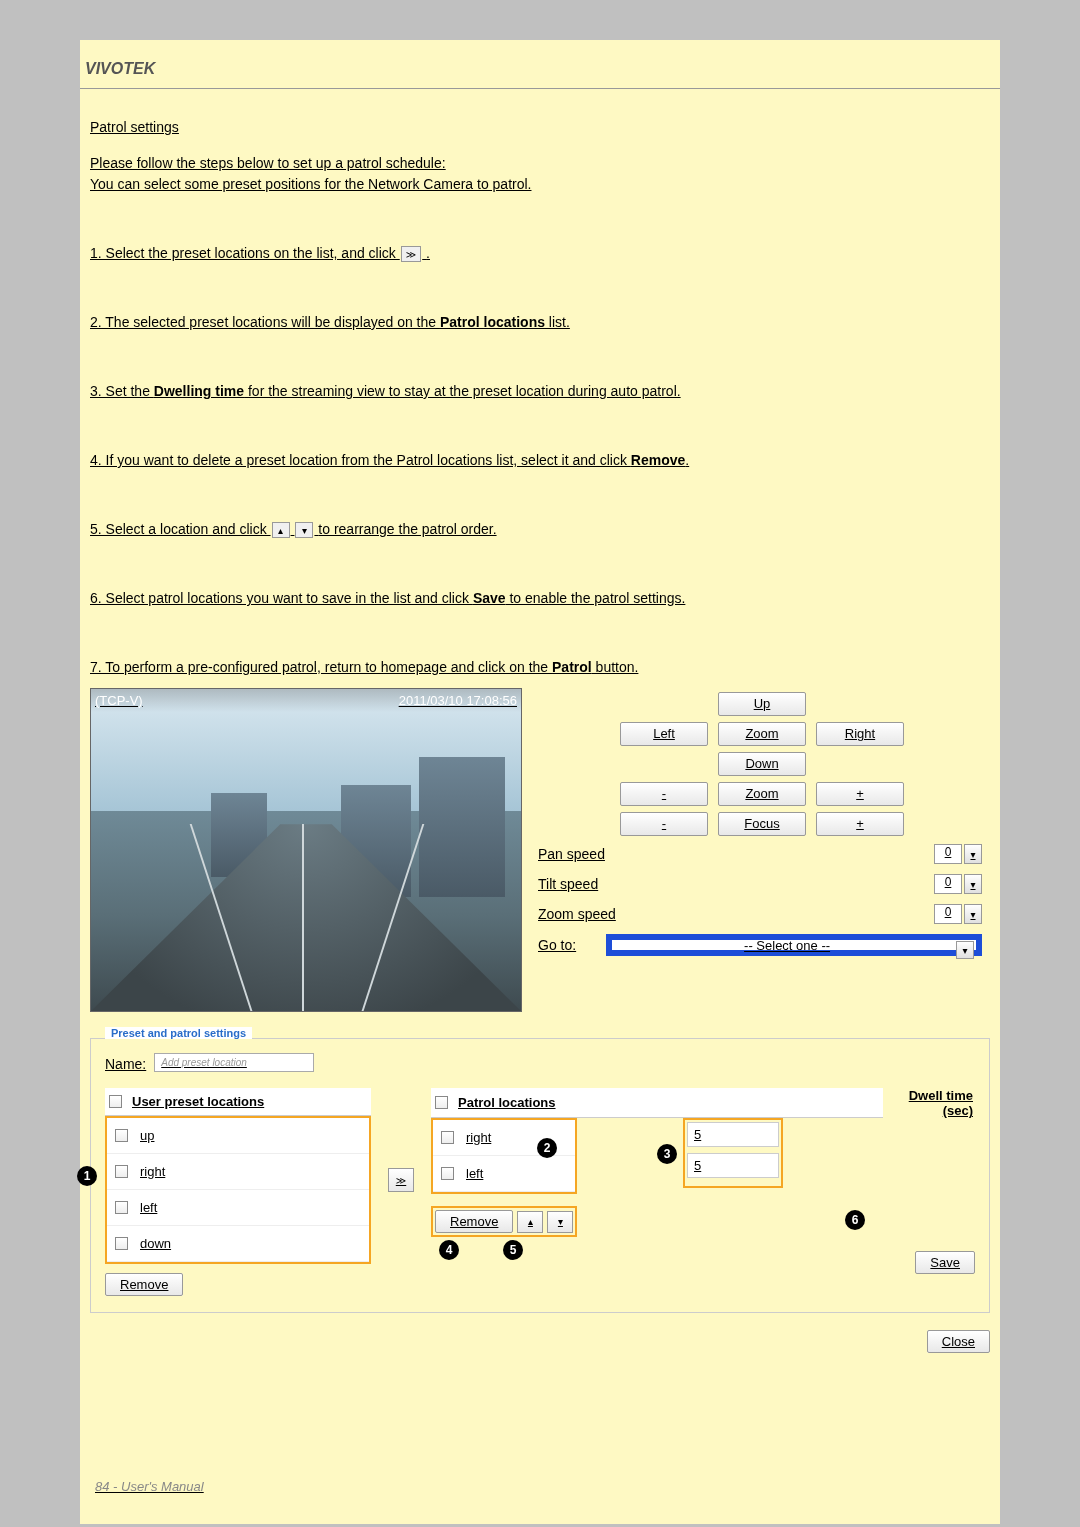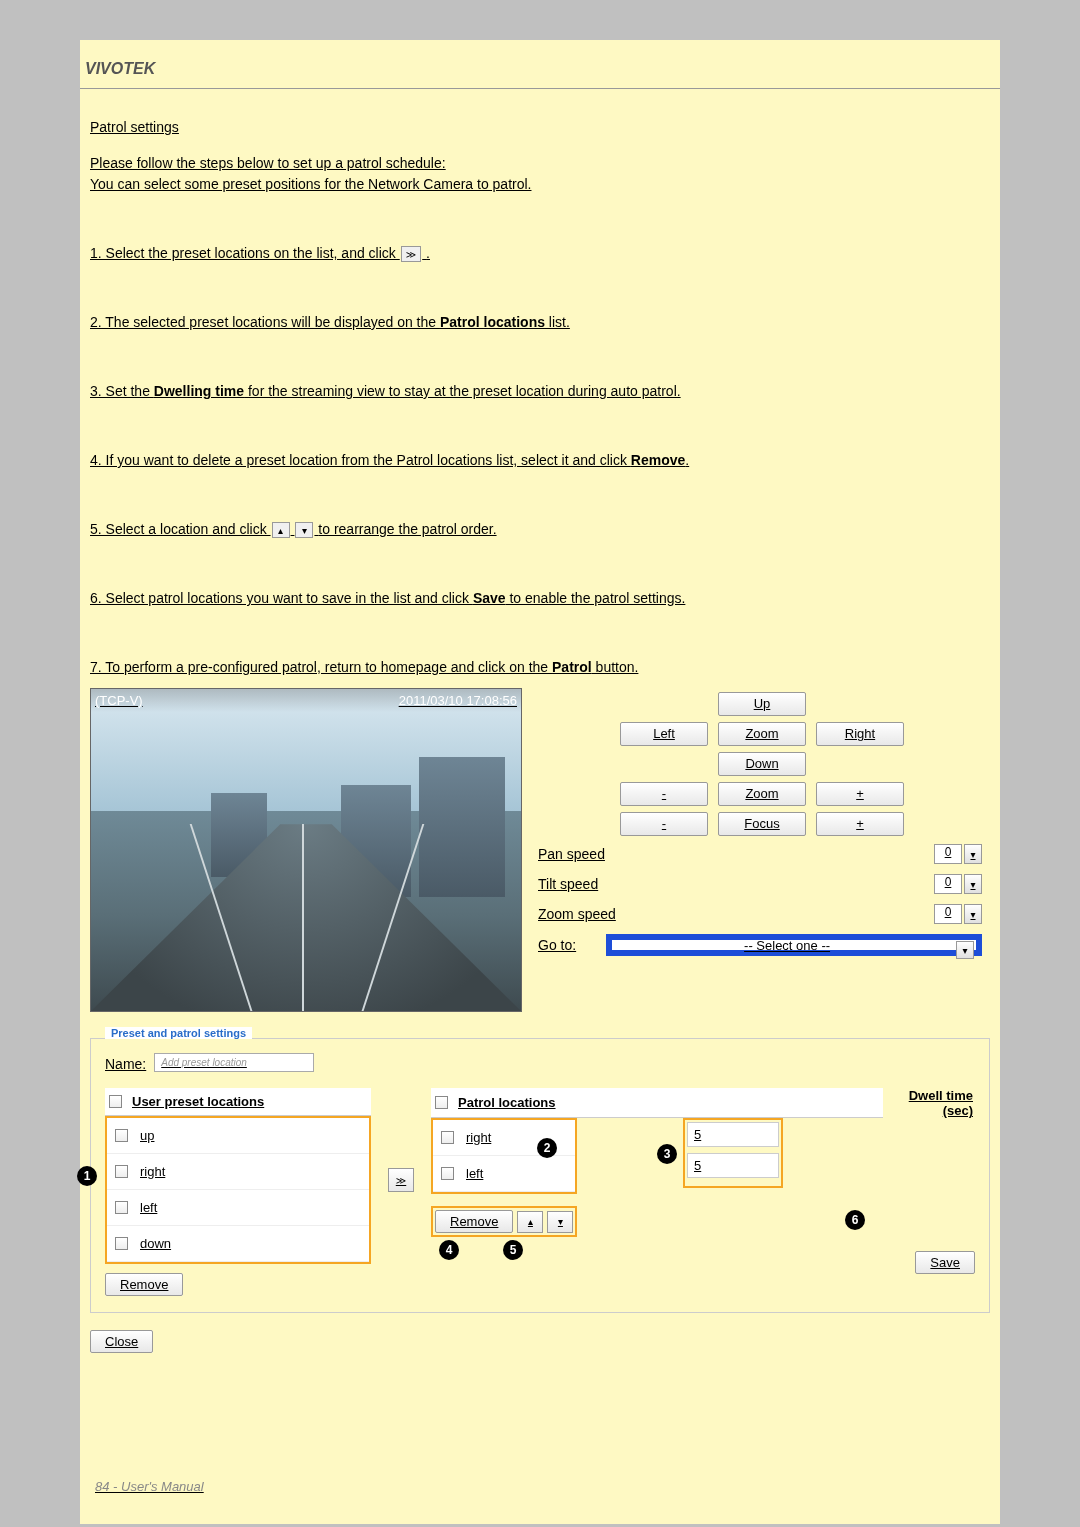--- a/index.html
+++ b/index.html
@@ -54,21 +54,21 @@
 .list-header-right { text-align: right; font-weight: bold; font-size: 13px; padding-right: 2px; }
 .item { display: flex; align-items: center; gap: 12px; padding: 10px 8px; border-bottom: 1px solid #eee; font-size: 13px; background: #fff; }
 .chk { width: 13px; height: 13px; border: 1px solid #888; background: linear-gradient(#fff,#eee); }
 .transfer-col { display: flex; align-items: center; justify-content: center; width: 30px; padding-top: 80px; }
 .transfer-btn { border: 1px solid #999; background: linear-gradient(#fff,#e8e8e8); width: 26px; height: 24px; font-size: 12px; display: flex; align-items: center; justify-content: center; }
 .dwell-item { border: 1px solid #ccc; padding: 4px 6px; margin-bottom: 6px; font-size: 13px; background: #fff; }
 .action-btn { border: 1px solid #999; background: linear-gradient(#fff,#e8e8e8); padding: 3px 14px; font-size: 13px; border-radius: 2px; }
 .remove-row { margin-top: 12px; }
 .patrol-actions { display: flex; gap: 4px; align-items: center; margin-top: 12px; }
 .save-row { display: flex; justify-content: flex-end; margin-top: 14px; }
-.close-row { margin-top: 20px; }
+.close-row { margin-top: 20px; text-align: right; }
 .circle { display: inline-flex; width: 20px; height: 20px; border-radius: 50%; background: #000; color: #fff; align-items: center; justify-content: center; font-size: 12px; font-weight: bold; position: absolute; }
 .footer { padding: 130px 0 30px 5px; color: #888; font-style: italic; font-size: 13px; }
 .patrol-actions .small-btn { border: 1px solid #999; background: linear-gradient(#fff,#e8e8e8); width: 26px; height: 22px; display: flex; align-items: center; justify-content: center; font-size: 11px; }
 .right-block { flex: 1; display: flex; flex-direction: column; }
 .patrol-header-row { display: flex; }
 .patrol-header-row .list-header { flex: 1; }
 .patrol-body { display: flex; gap: 106px; }
 .dwell-header { width: 92px; text-align: right; }
 </style>
 </head>

